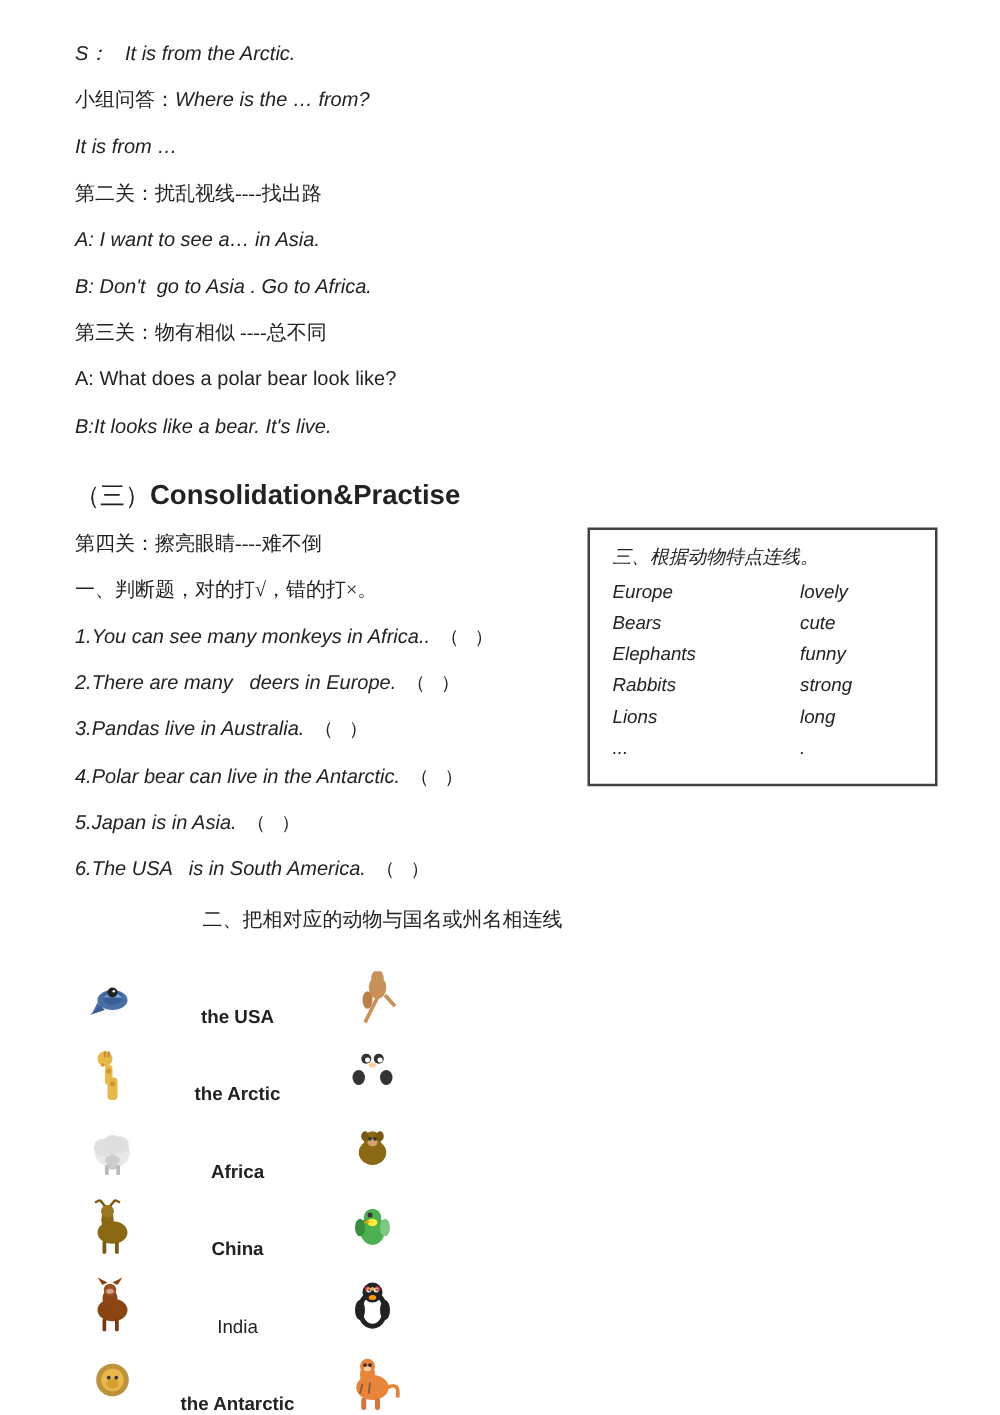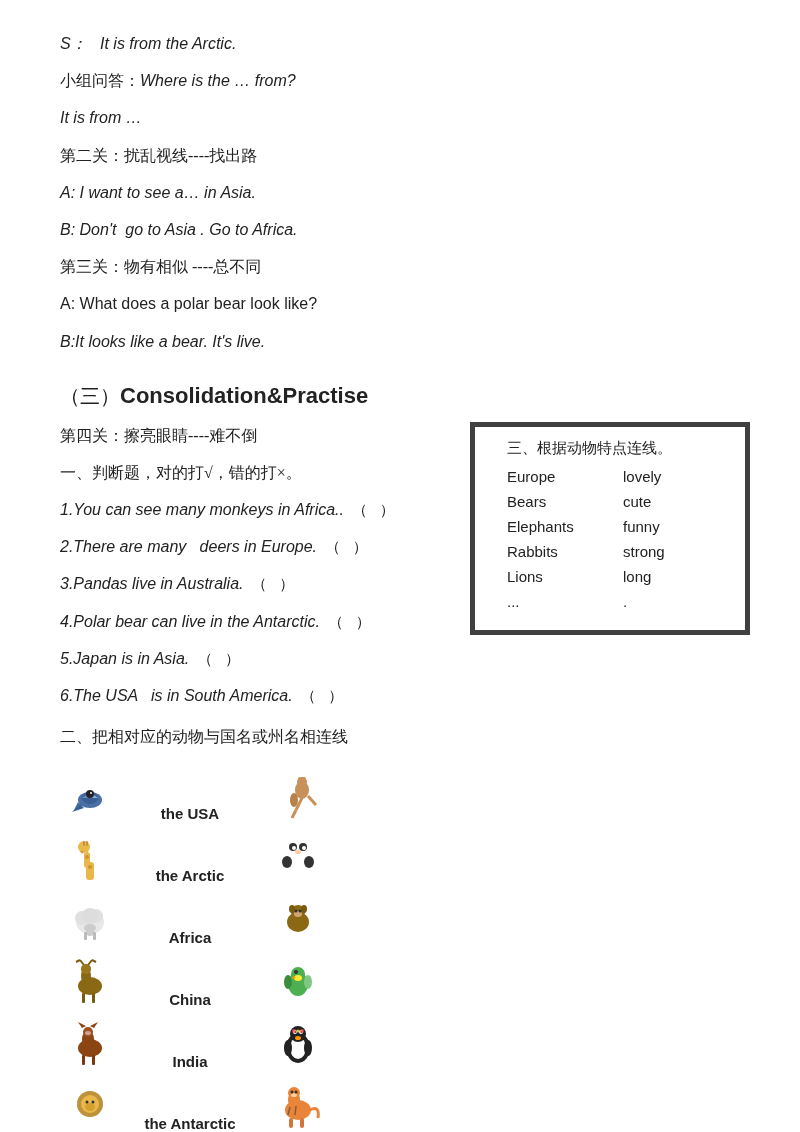--- a/index.html
+++ b/index.html
@@ -37,24 +37,25 @@
     .two-col {
       display: flex;
       gap: 20px;
       align-items: flex-start;
       margin-top: 8px;
     }
     .left-col {
       flex: 1.1;
     }
     .right-box {
-      border: 5px solid #404040;
-      padding: 12px 32px;
+      border: 2px solid #404040;
+      padding: 12px 18px;
       min-width: 280px;
       flex: 0 0 280px;
+      font-style: italic;
     }
     .right-box .box-title {
       font-size: 15px;
       margin-bottom: 10px;
       font-family: 'SimSun', serif;
     }
     .match-row {
       display: flex;
       justify-content: space-between;
       margin-bottom: 8px;
@@ -173,21 +174,21 @@
       </div>
       <div class="line">
         <span style="font-family:Arial,sans-serif;font-style:italic;">5.Japan is in Asia.</span>
         <span class="paren">&nbsp;（ &nbsp;&nbsp;）</span>
       </div>
       <div class="line">
         <span style="font-family:Arial,sans-serif;font-style:italic;">6.The USA &nbsp; is in South America.</span>
         <span class="paren">&nbsp;（ &nbsp;&nbsp;）</span>
       </div>
 
-      <div class="line" style="margin-top:14px;">
+      <div class="line" style="margin-top:14px;text-align:right;">
         <span class="zh">二、把相对应的动物与国名或州名相连线</span>
       </div>
 
       <div class="animal-matching">
 
         <div class="animal-row">
           <div class="animal-left-img">
 
             <svg class="animal-svg" viewBox="0 0 52 52">
               <ellipse cx="26" cy="30" rx="12" ry="8" fill="#4a6fa5"></ellipse>
@@ -315,21 +316,21 @@
               <circle cx="24" cy="14" r="5" fill="#9a5020"></circle>
 
               <polygon points="18,10 14,4 22,8" fill="#8B4513"></polygon>
               <polygon points="30,10 34,4 26,8" fill="#8B4513"></polygon>
               <ellipse cx="24" cy="15" rx="3" ry="2" fill="#d4a090"></ellipse>
 
               <rect x="18" y="37" width="3" height="10" rx="1" fill="#7a3a10"></rect>
               <rect x="28" y="37" width="3" height="10" rx="1" fill="#7a3a10"></rect>
             </svg>
           </div>
-          <div class="animal-label" style="font-family:Arial,sans-serif;font-weight:bold;">India</div>
+          <div class="animal-label" style="font-family:Arial,sans-serif;font-weight:normal;">India</div>
           <div class="animal-right-img">
             <svg class="animal-svg" viewBox="0 0 52 52">
               <ellipse cx="26" cy="30" rx="12" ry="15" fill="#222"></ellipse>
               <ellipse cx="26" cy="30" rx="8" ry="11" fill="#fff"></ellipse>
               <circle cx="26" cy="16" r="8" fill="#222"></circle>
               <circle cx="23" cy="14" r="2" fill="#fff"></circle>
               <circle cx="29" cy="14" r="2" fill="#fff"></circle>
               <circle cx="23.5" cy="14" r="1" fill="#333"></circle>
               <circle cx="29.5" cy="14" r="1" fill="#333"></circle>
               <ellipse cx="26" cy="20" rx="3" ry="2" fill="#ff9800"></ellipse>

